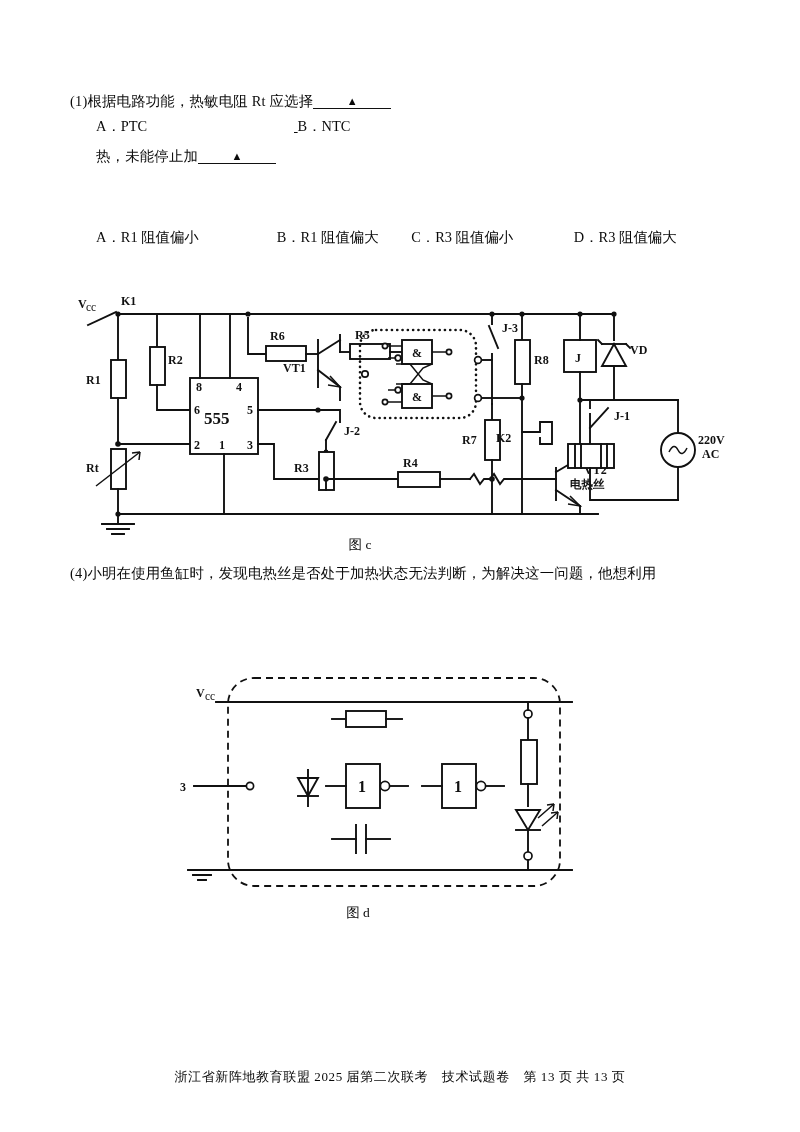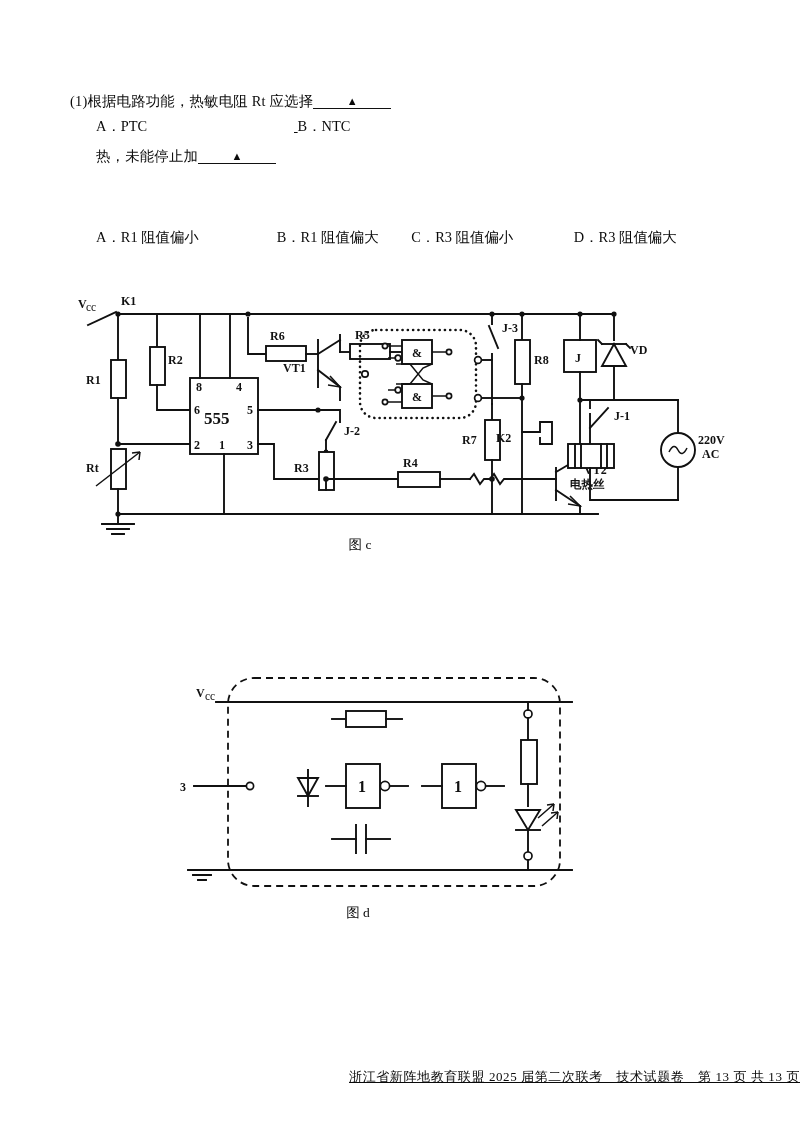--- a/index.html
+++ b/index.html
@@ -65,24 +65,23 @@
     font-size: 13.5px;
     text-align: center;
   }
 
   
   .footer {
     position: absolute;
     left: 0;
     width: 800px;
     top: 1068px;
-    text-align: right;
+    text-align: center;
     font-size: 13px;
     letter-spacing: 0.6px;
-    text-decoration: underline;
   }
 
   
   .figure {
     position: absolute;
   }
   svg { display: block; overflow: visible; }
   .wire { stroke: #111; stroke-width: 1.9; fill: none; stroke-linecap: square; }
   .wire-thin { stroke: #111; stroke-width: 1.5; fill: none; }
   .box { stroke: #111; stroke-width: 1.9; fill: #fff; }
@@ -323,20 +322,21 @@
       <path class="wire" d="M600 175 L600 208"></path>
       <text class="lbl-b" x="620" y="152">220V</text>
       <text class="lbl-b" x="624" y="166">AC</text>
 
     </svg>
   </div>
 
   <div class="caption" style="left:300px; top:536px; width:120px;">图 c</div>
 
   <div class="qblock" style="top:560px;">
+    <div class="qline"><span>(4)</span><span>小明在使用鱼缸时，发现电热丝是否处于加热状态无法判断，为解决这一问题，他想利用</span></div>
   </div>
 
   <div class="figure" style="left:180px; top:672px;">
     <svg width="420" height="225" viewBox="0 0 420 225">
 
       <rect class="dashbox" x="48" y="6" width="332" height="208" rx="26"></rect>
 
       <path class="wire" d="M36 30 L392 30"></path>
       <text class="lbl-b" x="16" y="25">V</text>
       <text class="lbl" x="25" y="28">cc</text>

